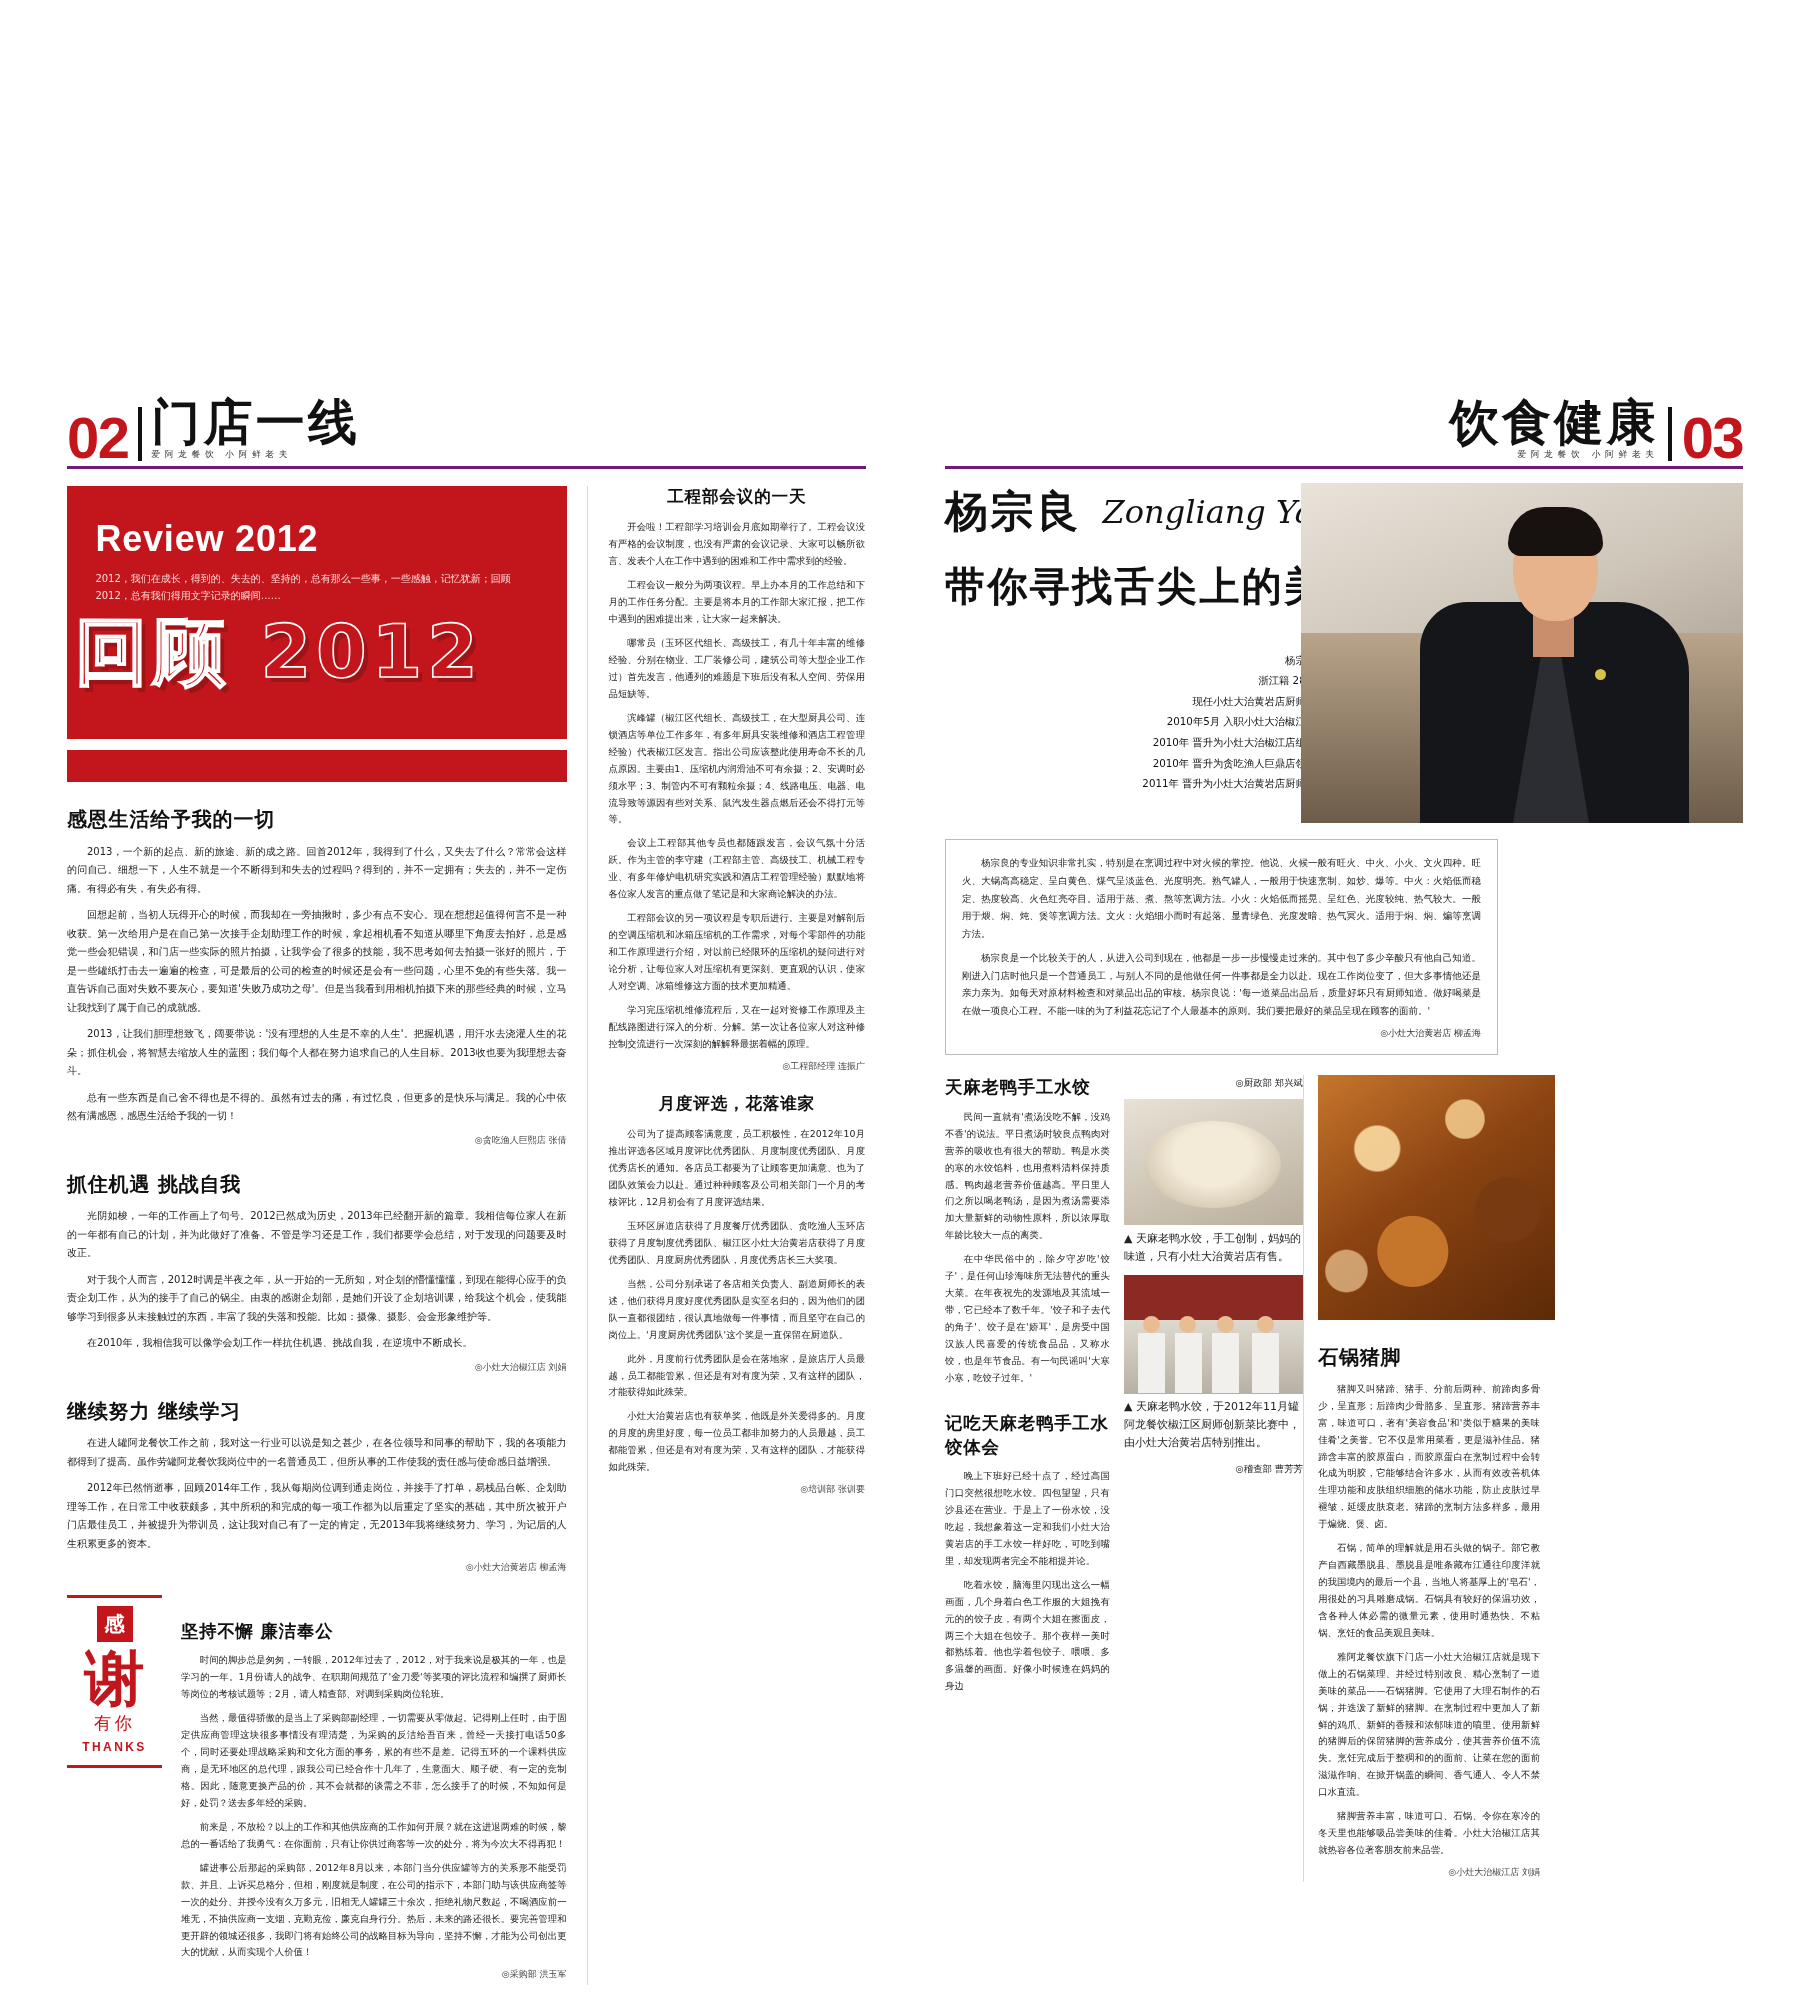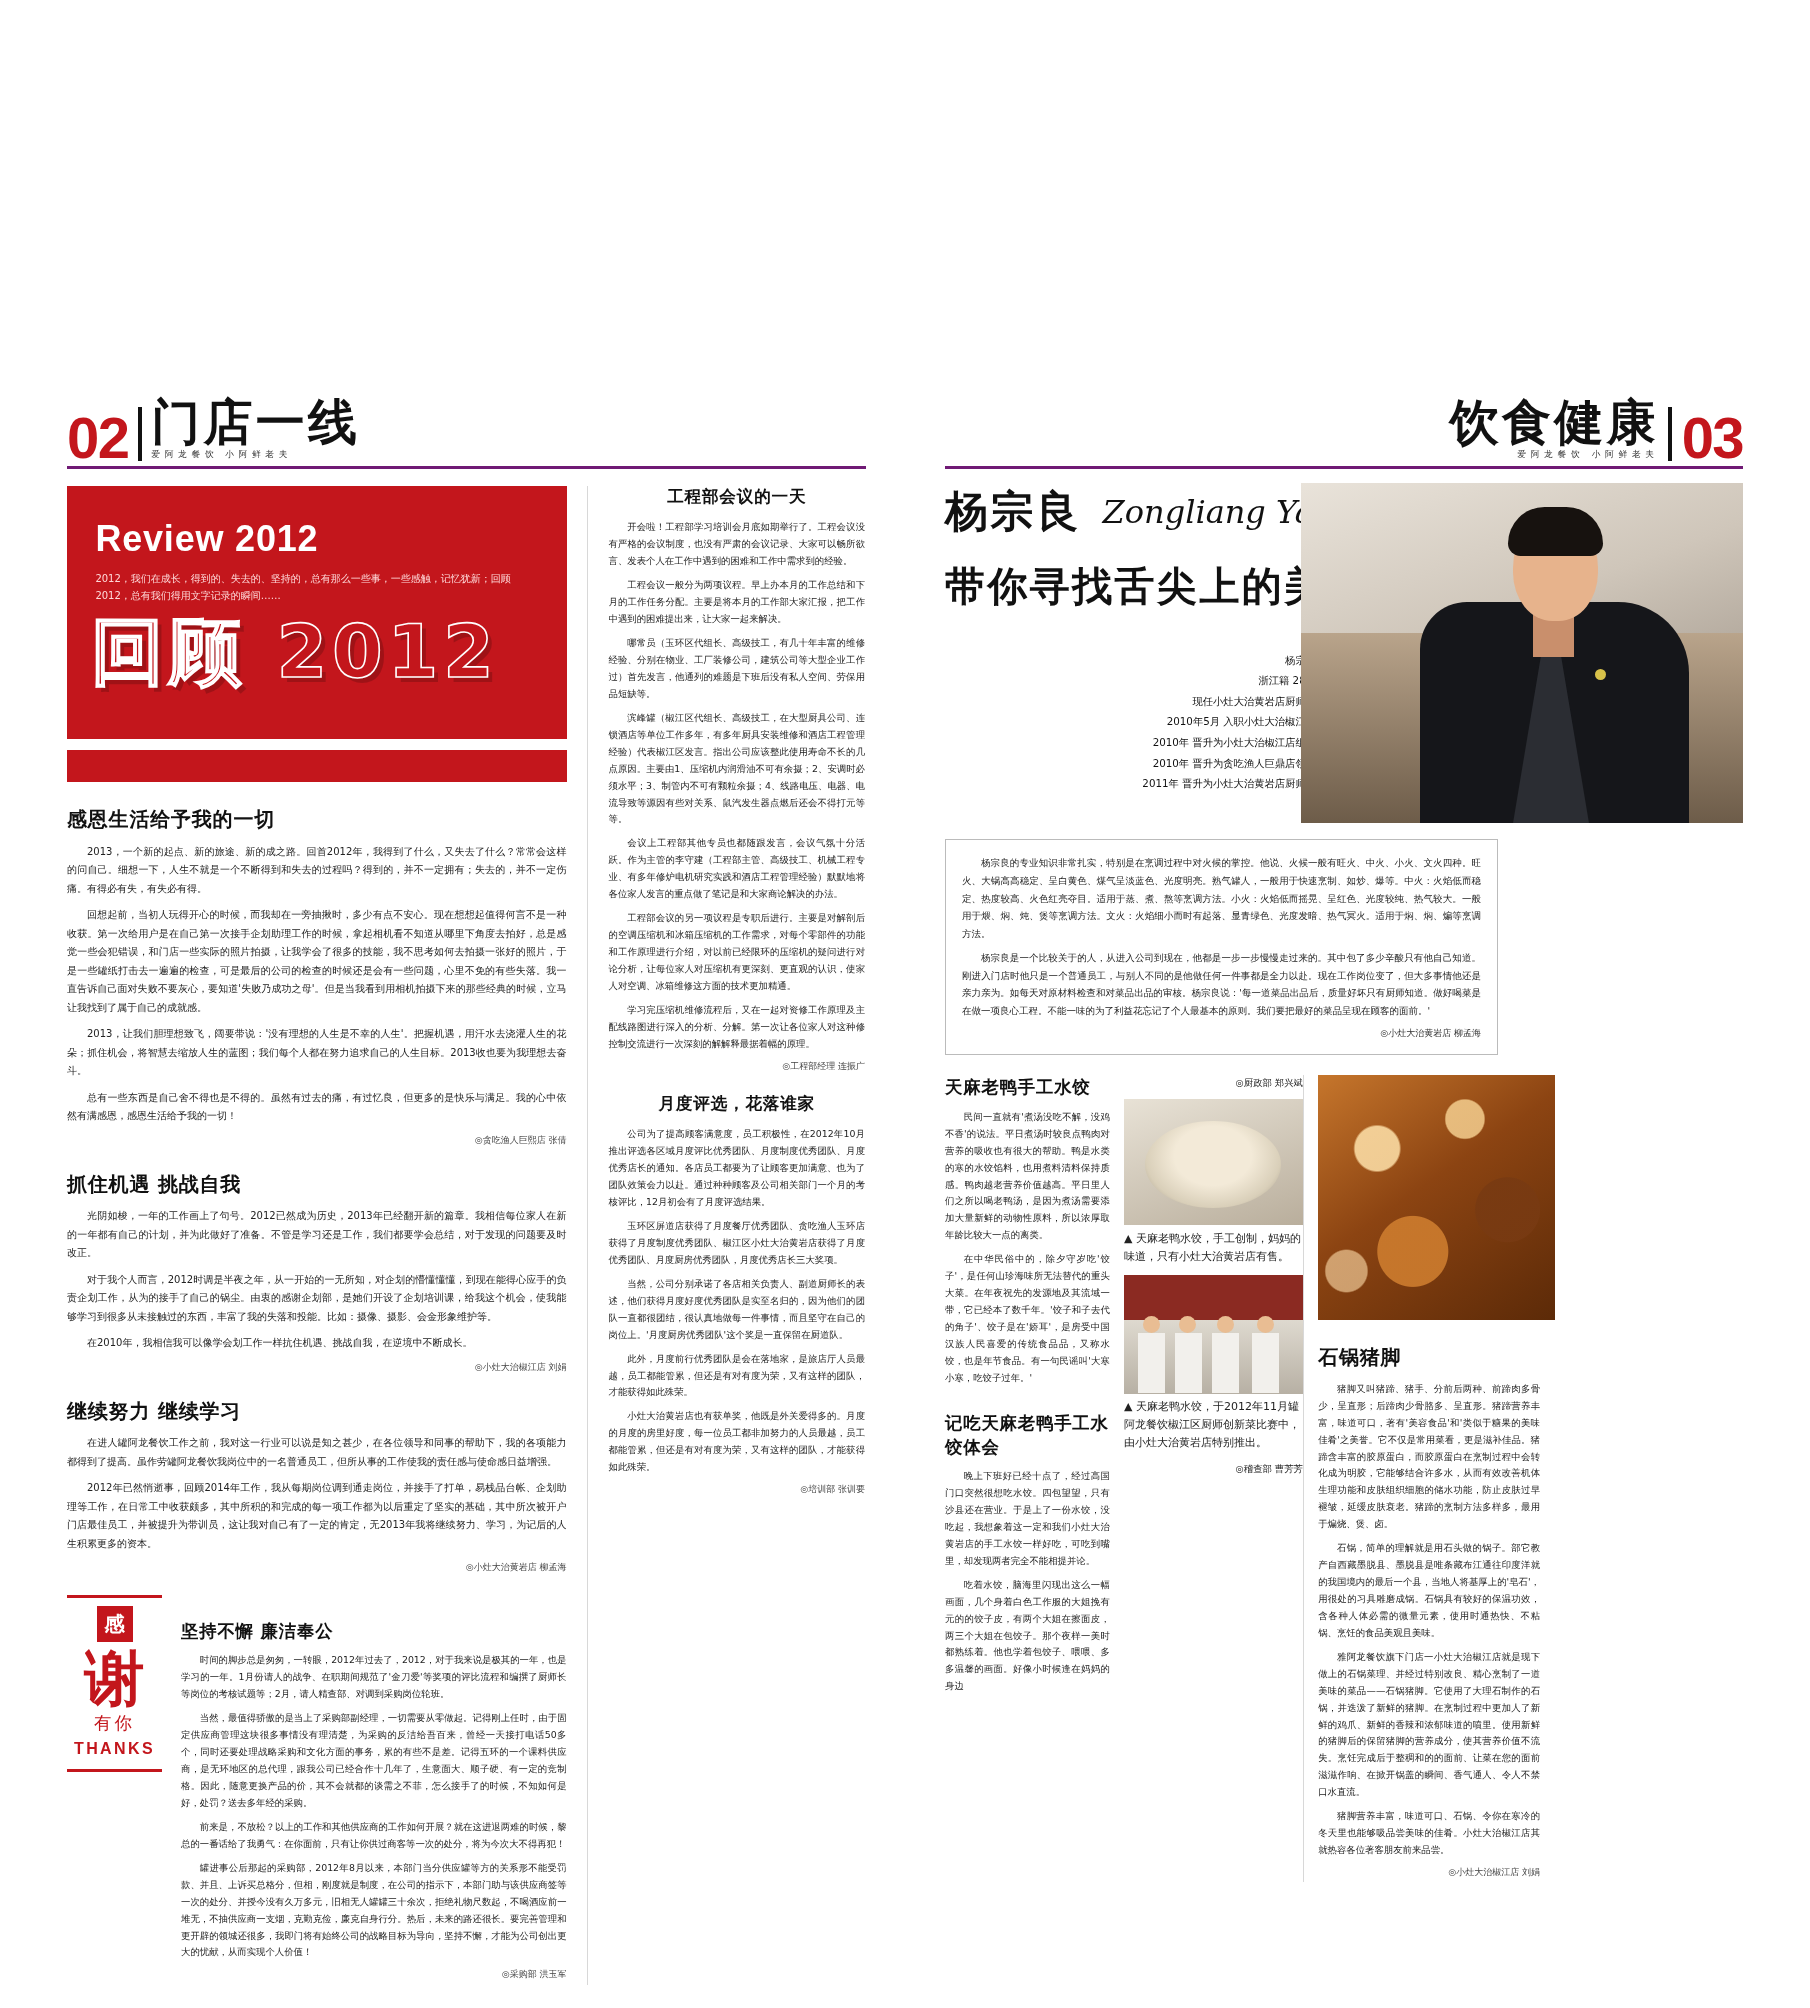--- a/index.html
+++ b/index.html
@@ -64,21 +64,21 @@
   }
   .review-en {
     color: #fff; font-family: "Liberation Sans", sans-serif;
     font-size: 36px; font-weight: bold; letter-spacing: 0.8px;
   }
   .review-dek {
     color: #ffd9d9; font-size: 10px; line-height: 1.7;
     margin-top: 9.5px; max-width: 427px;
   }
   .review-cn {
-    position: absolute; left: 24px; bottom: 36px;
+    position: absolute; left: 8px; bottom: 36px;
     font-size: 73px; font-weight: bold; letter-spacing: 4.7px;
     color: #c3161c;
     -webkit-text-stroke: 1.6px #ffffff;
     text-shadow: 4.7px 4.7px 0 rgba(0,0,0,0.18);
     white-space: nowrap;
   }
   .review-whitebar { height: 11px; background: #fff; }
   .review-footbar { height: 32px; background: #c3161c; }
 
   h3.art {
@@ -104,21 +104,21 @@
   .thanks-seal {
     width: 36px; height: 36px; background: #c3161c; color: #fff;
     font-size: 20.5px; font-weight: bold; line-height: 36px;
     margin: 0 auto 6.3px auto;
   }
   .thanks-big {
     font-size: 60px; font-weight: bold; color: #c3161c; line-height: 1;
   }
   .thanks-cn2 { font-size: 17.4px; color: #c3161c; letter-spacing: 3.2px; margin-top: 3.2px; }
   .thanks-en {
-    font-family: "Liberation Sans", sans-serif; font-size: 16px;
+    font-family: "Liberation Sans", sans-serif; font-size: 12px;
     color: #c3161c; letter-spacing: 2.4px; margin-top: 4.7px; font-weight: bold;
   }
   .thanks-text { flex: 1; }
 
   h4.colhead {
     font-size: 16.6px; font-weight: bold; color: #111;
     margin: 0 0 11px 0; text-align: center; letter-spacing: 0.8px;
   }
   h4.colhead.mt { margin-top: 20.5px; }
   p.bodyS {

